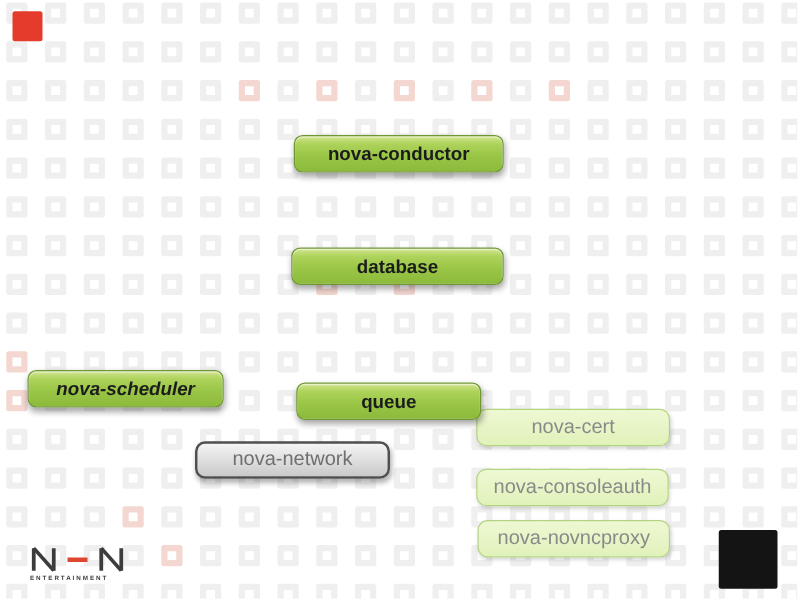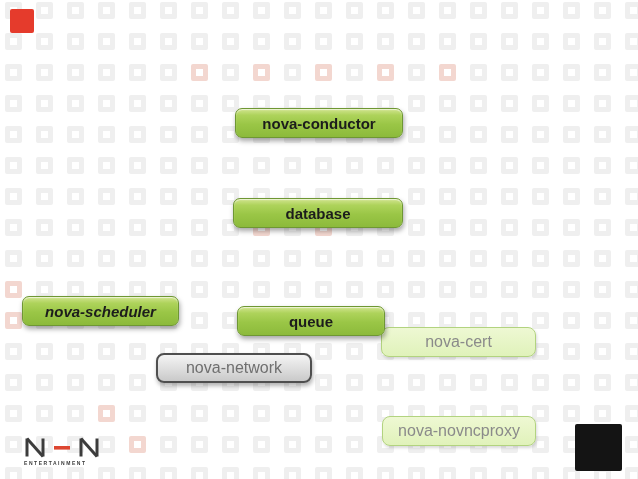--- a/index.html
+++ b/index.html
@@ -404,20 +404,21 @@
   <div class="corner red"></div>
   <div class="corner black"></div>
 
 
   <div class="box green" id="b-nova-conductor">nova-conductor</div>
   <div class="box green" id="b-database">database</div>
   <div class="box green" id="b-nova-scheduler">nova-scheduler</div>
   <div class="box green" id="b-queue">queue</div>
   <div class="box pale" id="b-nova-cert">nova-cert</div>
   <div class="box gray" id="b-nova-network">nova-network</div>
+  <div class="box pale" id="b-nova-consoleauth">nova-consoleauth</div>
   <div class="box pale" id="b-nova-novncproxy">nova-novncproxy</div>
 
   <div class="logo">
     <svg width="76" height="21" viewBox="0 0 76 21">
       <g stroke="#3c3c3c" stroke-width="3" fill="none">
         <line x1="3" y1="1.5" x2="3" y2="19.5"></line>
         <line x1="3" y1="1.5" x2="19" y2="19.5"></line>
         <line x1="19" y1="1.5" x2="19" y2="19.5"></line>
         <line x1="57" y1="1.5" x2="57" y2="19.5"></line>
         <line x1="57" y1="1.5" x2="73" y2="19.5"></line>

